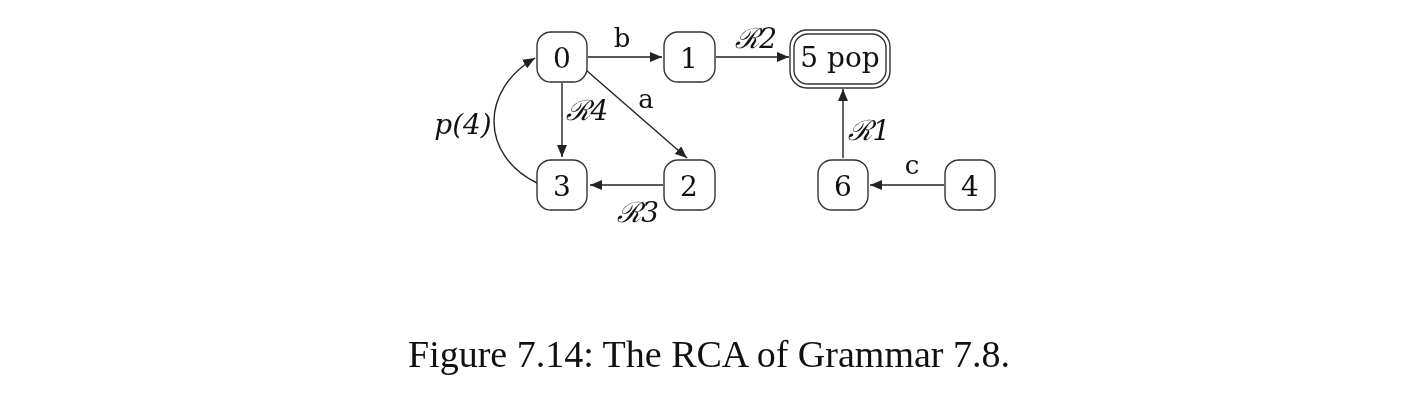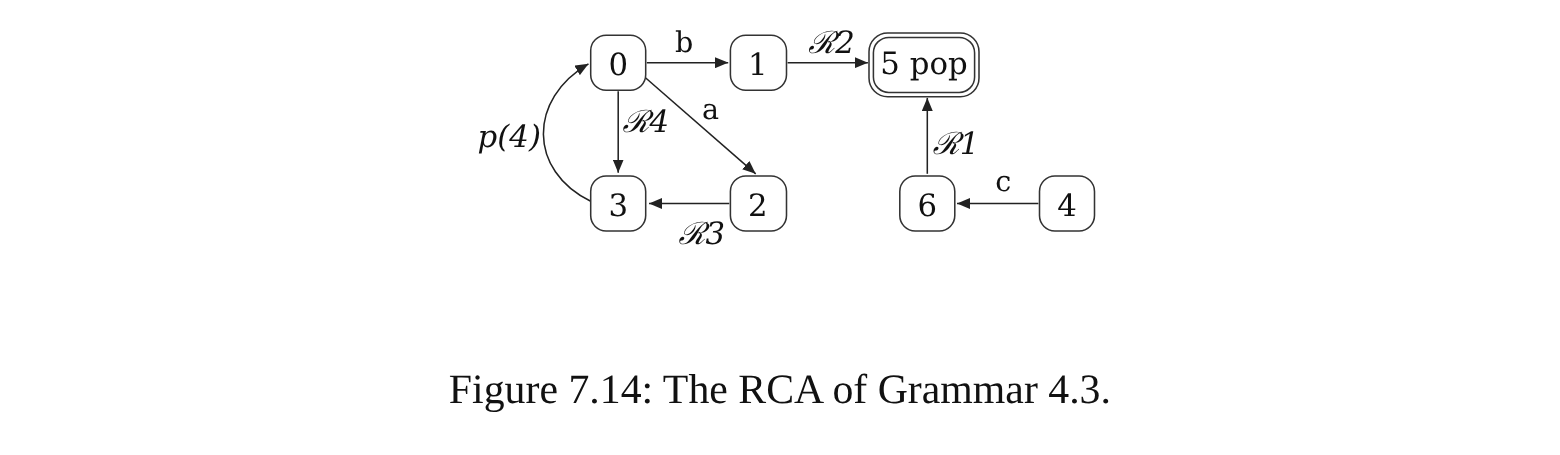--- a/index.html
+++ b/index.html
@@ -68,13 +68,13 @@
   <text class="edge-label" x="622" y="47" text-anchor="middle">b</text>
   <text class="edge-label" x="646" y="108" text-anchor="middle">a</text>
   <text class="edge-label-cal" x="566" y="120">ℛ4</text>
   <text class="edge-label-cal" x="638" y="222" text-anchor="middle">ℛ3</text>
   <text class="edge-label-cal" x="463" y="134" text-anchor="middle">p(4)</text>
   <text class="edge-label-cal" x="756" y="48" text-anchor="middle">ℛ2</text>
   <text class="edge-label-cal" x="848" y="140">ℛ1</text>
   <text class="edge-label" x="912" y="174" text-anchor="middle">c</text>
 </svg>
 
-<div class="caption">Figure 7.14: The RCA of Grammar 4.3.</div>
+<div class="caption">Figure 7.14: The RCA of Grammar 7.8.</div>
 
 </body></html>

